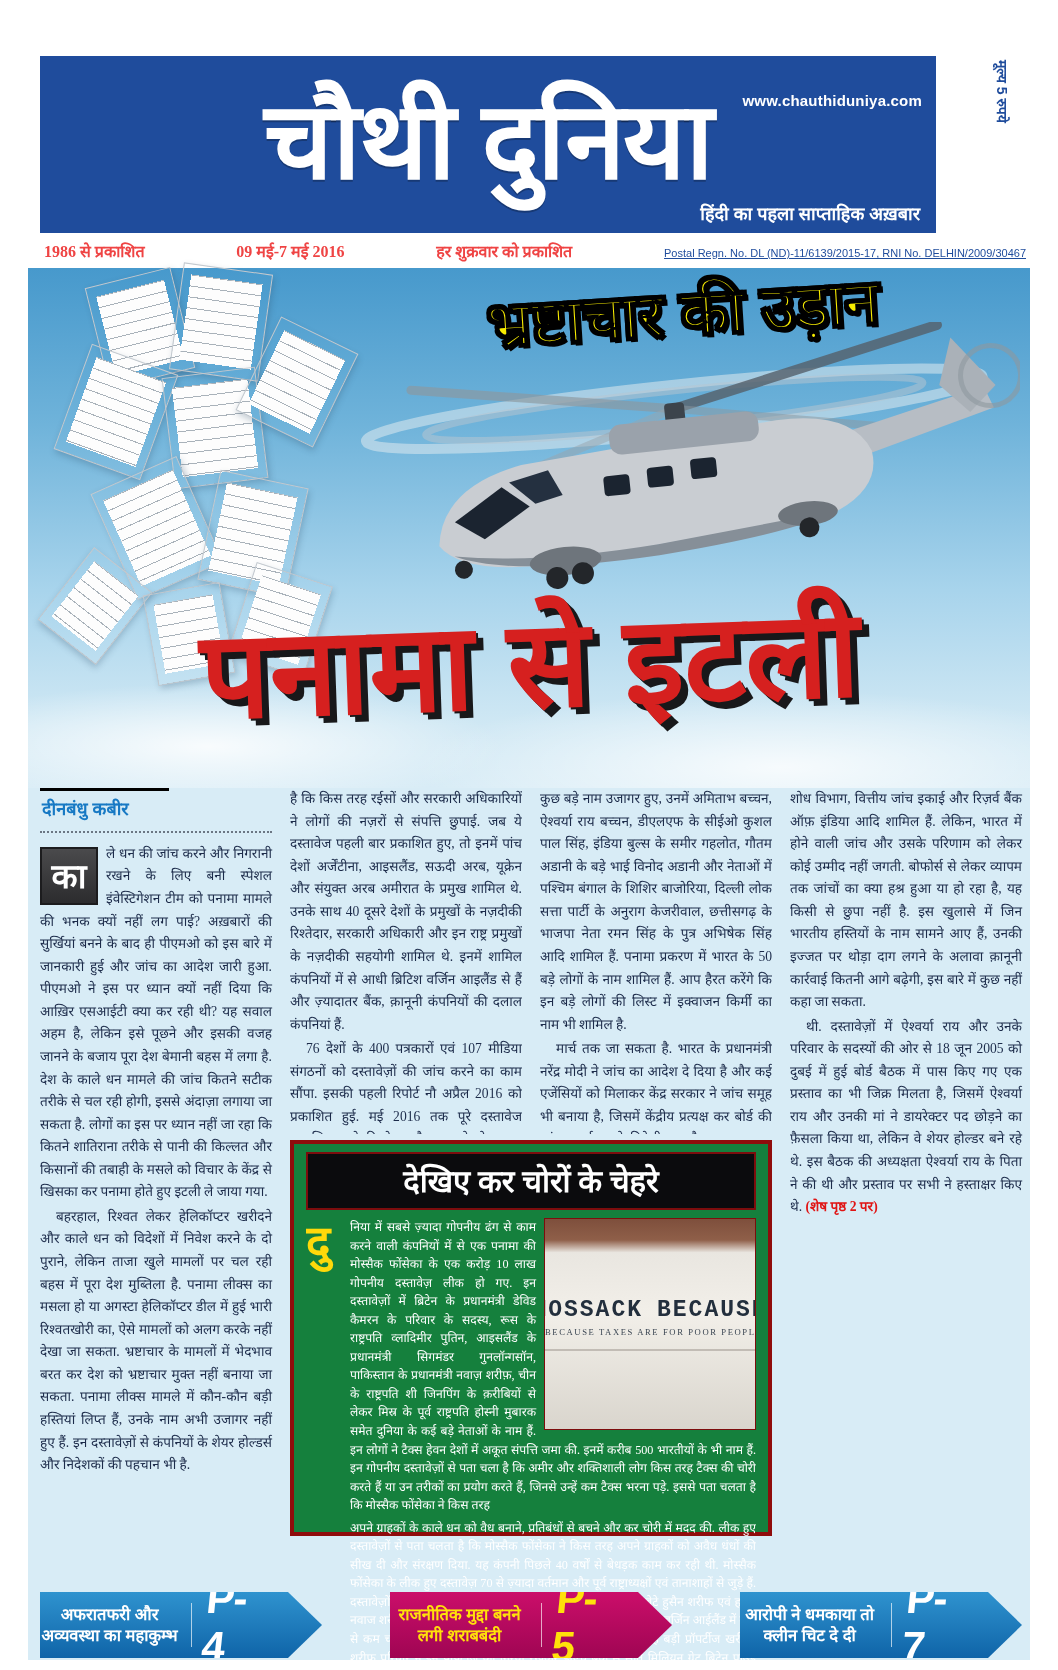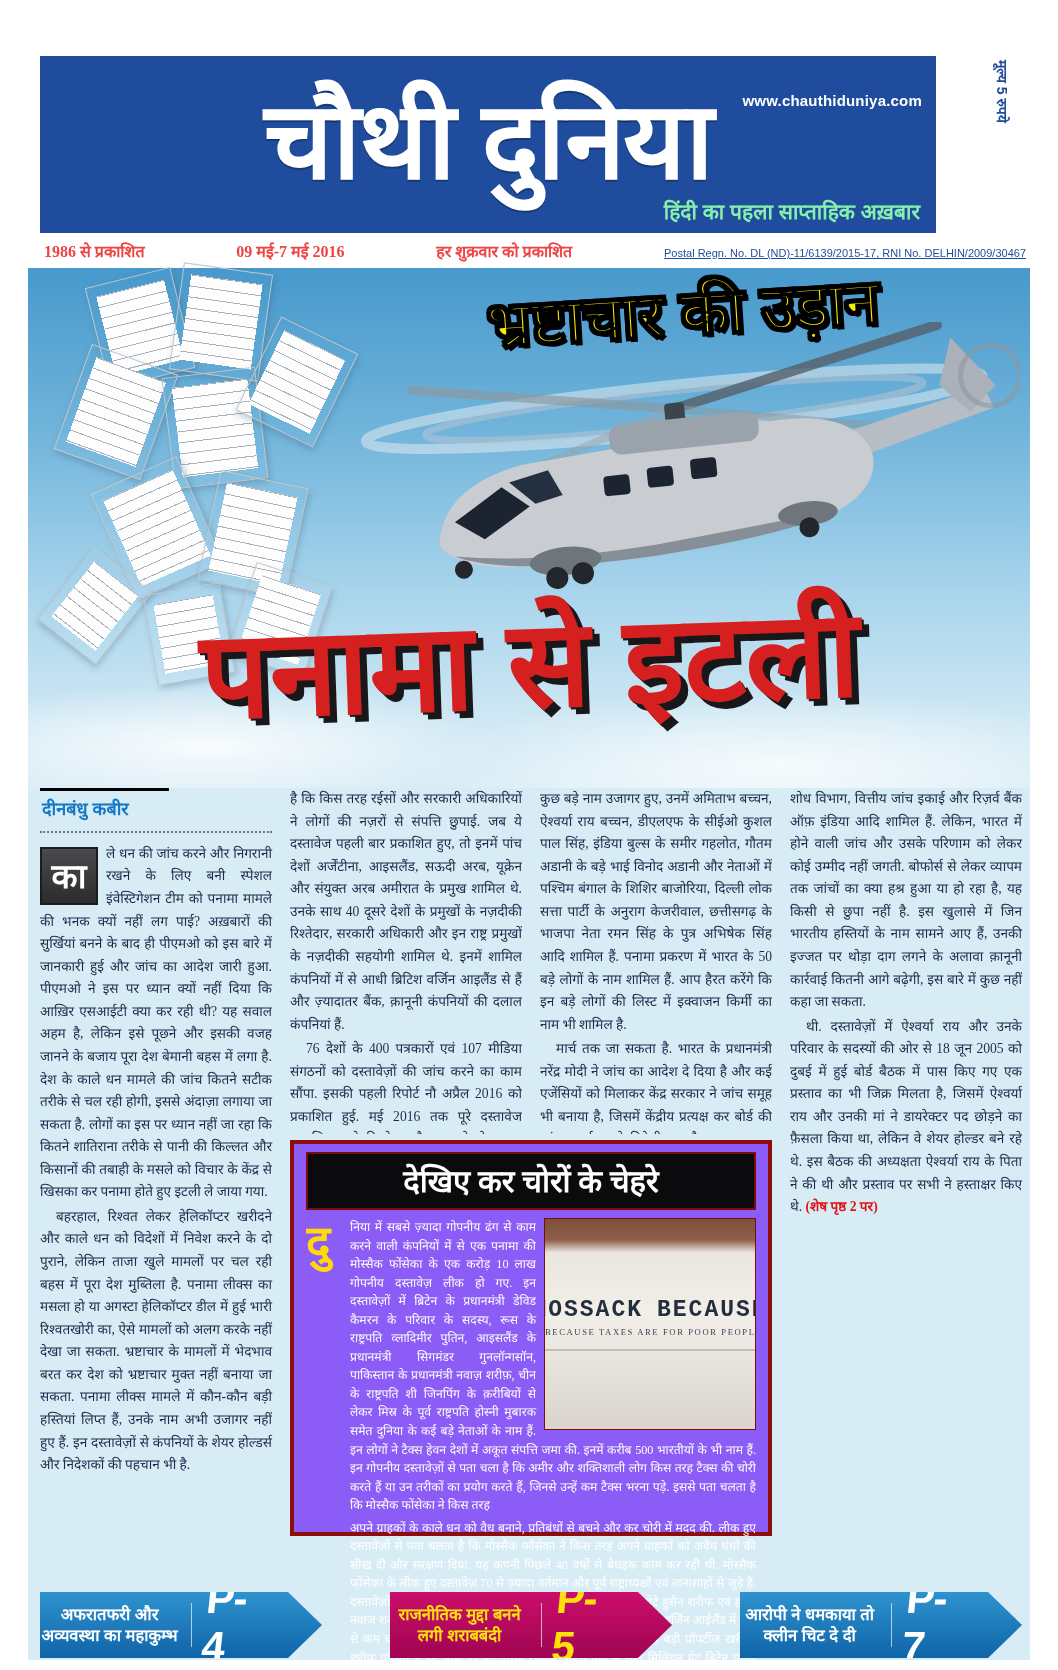--- a/index.html
+++ b/index.html
@@ -31,22 +31,22 @@
     color:#ffffff; font-weight:bold; font-size:108px; line-height:1;
     letter-spacing:-2px; padding-bottom:8px;
     text-shadow:0 2px 0 rgba(0,0,0,.25);
     font-family:"Liberation Sans", sans-serif;
   }
   .website {
     position:absolute; right:14px; top:36px; color:#ffffff; font-weight:bold;
     font-size:15px; letter-spacing:.2px;
   }
   .tagline {
-    position:absolute; right:16px; bottom:8px; color:#86efac; font-weight:bold;
-    font-size:21px;
+    position:absolute; right:16px; bottom:8px; color:#ffffff; font-weight:bold;
+    font-size:18px;
   }
   .price-vertical {
     position:absolute; left:1012px; top:60px; color:#1f4c9c; font-weight:bold;
     font-size:14px; white-space:nowrap; transform:rotate(90deg); transform-origin:left top;
   }
   
   .dateline {
     position:absolute; left:44px; top:240px; width:982px; height:24px;
     display:flex; align-items:baseline; justify-content:space-between;
   }
@@ -96,21 +96,21 @@
     float:left; width:58px; height:58px; margin:4px 8px 2px 0;
     background:linear-gradient(180deg,#4a4a4c,#2c2c2e); border:2px solid #1c1c1e;
     color:#ffffff; font-size:34px; font-weight:bold;
     display:flex; align-items:center; justify-content:center;
     font-family:"Liberation Sans", sans-serif;
   }
   .continued { color:#e01414; font-weight:bold; white-space:nowrap; }
   
   .taxbox {
     position:absolute; left:250px; top:352px; width:482px; height:396px;
-    background:#8b5cf6; border:4px solid #8f0c0c; padding:8px 12px 10px 12px;
+    background:#15803d; border:4px solid #8f0c0c; padding:8px 12px 10px 12px;
   }
   .taxbox-title {
     background:#0b0b0d; color:#ffffff; text-align:center;
     font-size:31px; font-weight:bold; padding:5px 0 7px 0; margin-bottom:8px;
     border:2px solid #7c0d0d;
   }
   .taxbox-body { overflow:hidden; }
   .tax-dropcap {
     float:left; color:#ffd90a; font-size:46px; font-weight:bold; line-height:.9;
     margin:4px 6px 0 0; font-family:"Liberation Sans", sans-serif;

